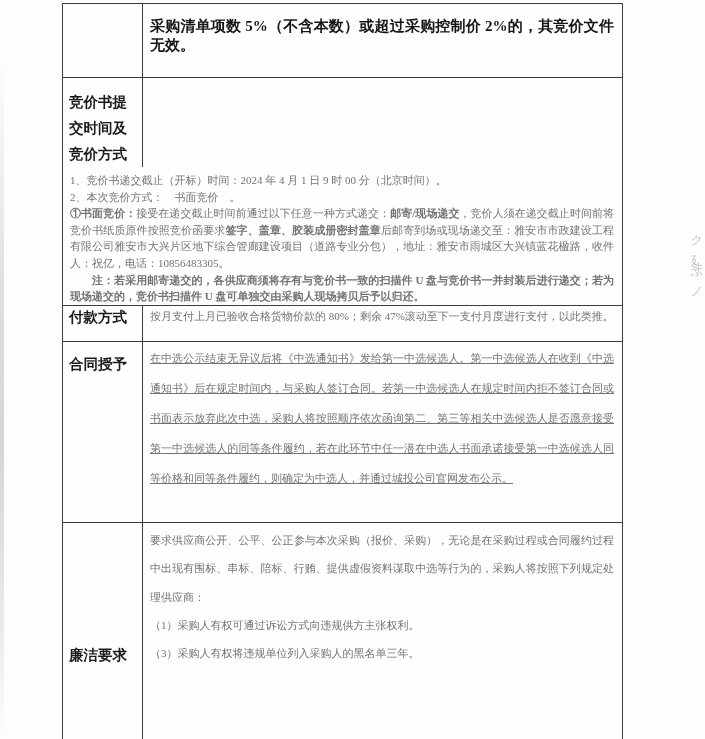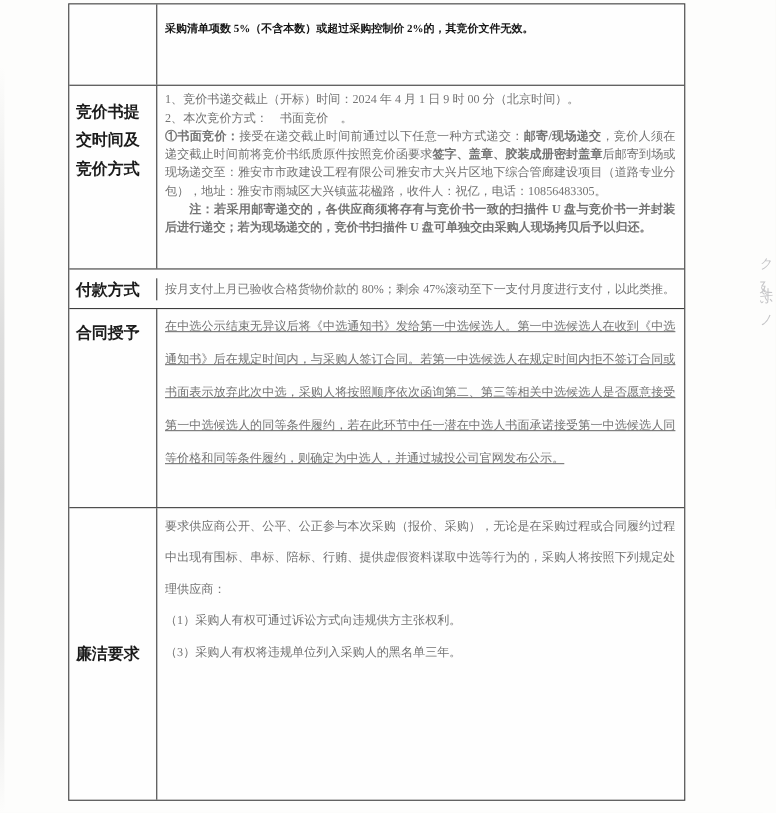--- a/index.html
+++ b/index.html
@@ -37,25 +37,25 @@
     font-weight:bold; font-size:14.5px; color:#1b1b1b;
     padding:10px 1px 0 6px; line-height:26px;
   }
   .label-cell.center { display:flex; align-items:center; padding-top:0; }
   .content-cell { flex:1; padding:3px 8px 0 7px; font-size:11px; color:#737373; }
   .content-cell p { text-align:justify; margin:0; }
   .b { font-weight:bold; }
   .u { text-underline-offset:3px; }
 
   .r1 { min-height:74px; }
-  .r1 .content-cell { padding-top:13px; font-weight:bold; font-size:10px; line-height:19px; color:#161616; }
-  .r2 { min-height:167px; }
+  .r1 .content-cell { padding-top:13px; font-weight:bold; font-size:15px; line-height:19px; color:#161616; }
+  .r2 { min-height:167px;flex-direction:column; }
   .r2 .content-cell { padding-top:5px; line-height:16.6px; }
   .r2 .label-cell { padding-top:11px; }
-  .r3 { min-height:36px;align-items:center; }
+  .r3 { min-height:36px; }
   .r3 .content-cell { line-height:17px; padding-top:2px; }
   .r3 .label-cell { padding-top:3px; line-height:17px; }
   .r4 { min-height:181px; }
   .r4 .content-cell { line-height:30px; padding-top:1px;text-decoration:underline; }
   .r4 .label-cell { padding-top:9px; }
   .r5 { min-height:265px; }
   .r5 .content-cell { line-height:28.4px; padding-top:3px; }
   .indent2 { text-indent:2em; }
 </style>
 </head>

